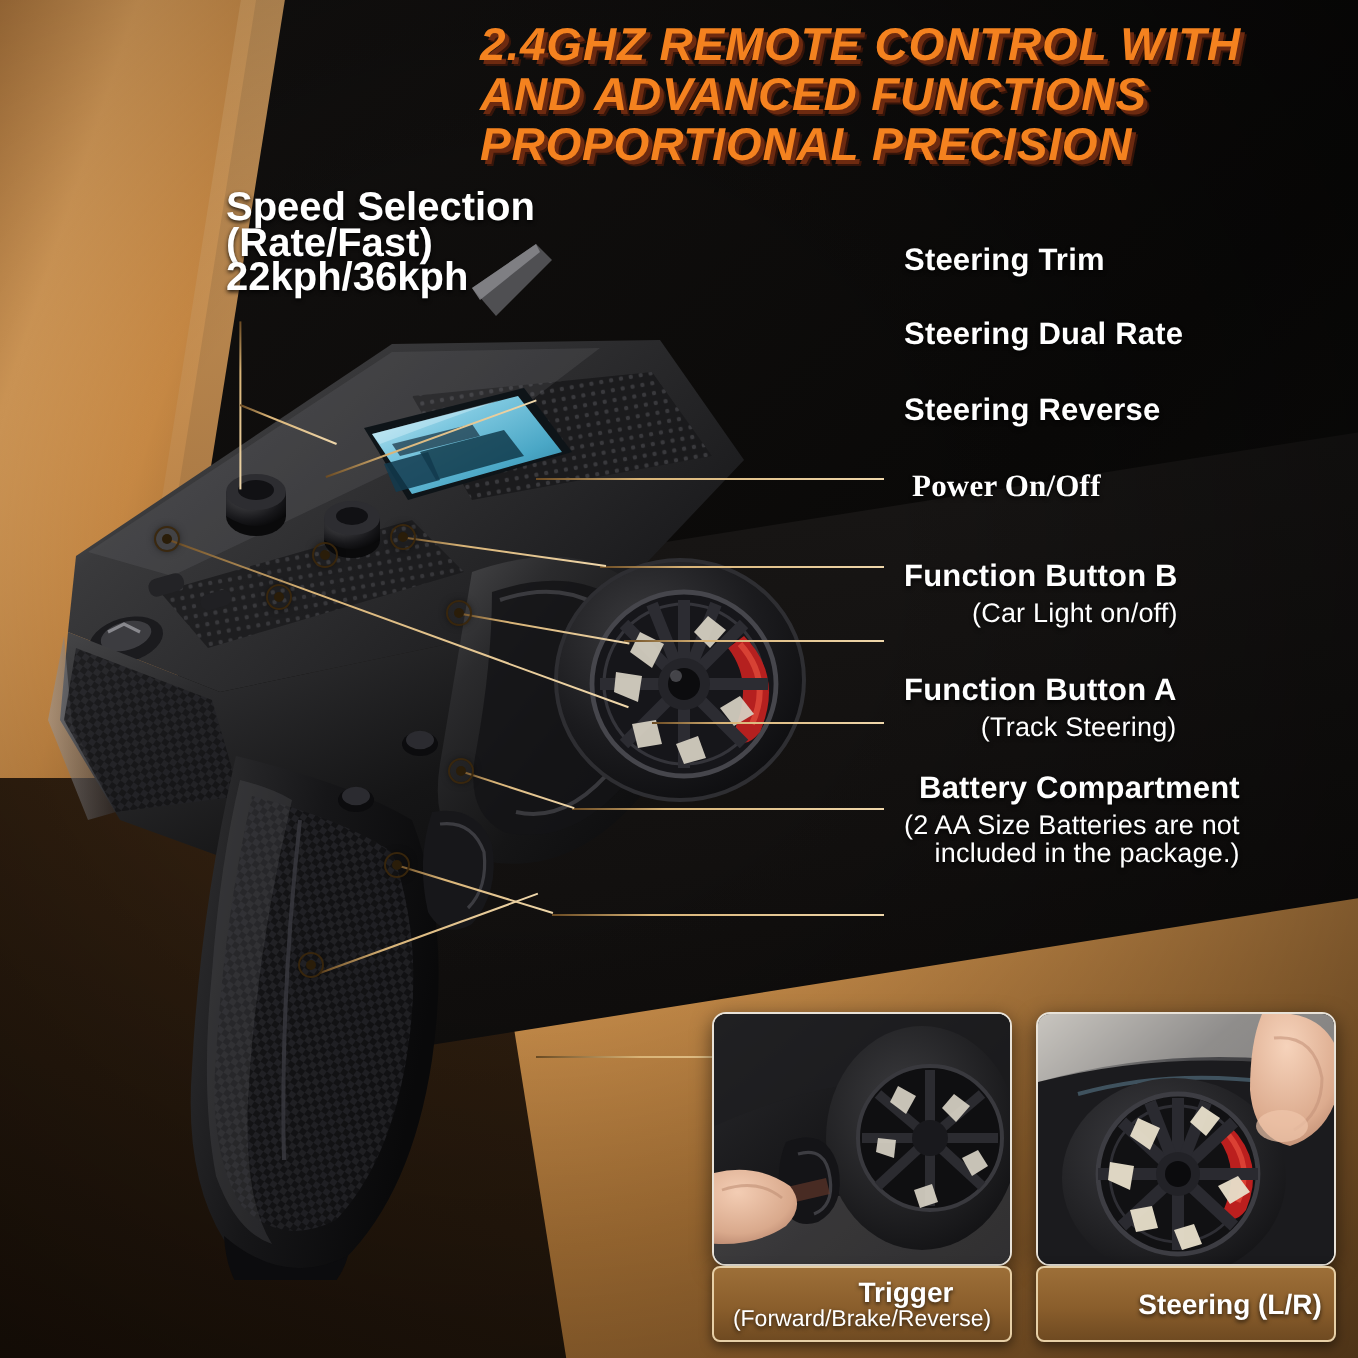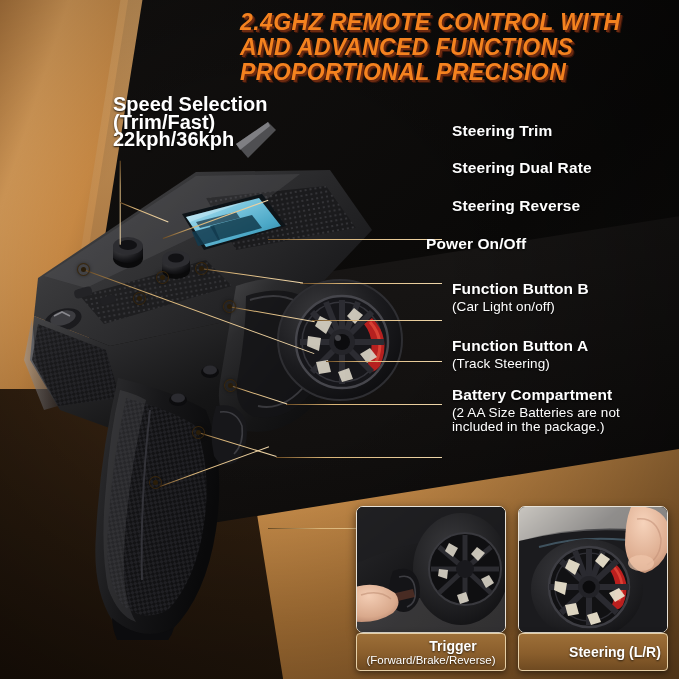--- a/index.html
+++ b/index.html
@@ -46,21 +46,21 @@
   
   .lead{position:absolute;height:1.4px;background:linear-gradient(90deg,#6a4a22,#d9b477 30%,#efd7ab);
     z-index:30;transform-origin:left center;}
   .dot{position:absolute;width:11px;height:11px;border-radius:50%;z-index:32;
     background:radial-gradient(circle at 38% 34%,#ffe7b6 0%,#d9a council 1%,#c79a4d 45%,#7d5722 100%);
     box-shadow:0 0 0 1px rgba(60,40,12,.9), 0 0 4px rgba(0,0,0,.7);}
   .dot i{position:absolute;left:3px;top:3px;width:5px;height:5px;border-radius:50%;
     background:#2a1d09;display:block;}
 
   
-  .lbl{position:absolute;z-index:35;color:#fff;}
+  .lbl{position:absolute;z-index:35;color:#fff;text-align:right;}
   .lbl .t{font-size:15.5px;font-weight:bold;letter-spacing:.1px;white-space:nowrap;
     text-shadow:0 1px 2px rgba(0,0,0,.8);}
   .lbl .s{font-size:13.5px;font-weight:normal;letter-spacing:.1px;white-space:nowrap;
     margin-top:1px;text-shadow:0 1px 2px rgba(0,0,0,.8);}
 
   
   .lbl-left{position:absolute;left:113px;top:96px;z-index:35;color:#fff;}
   .lbl-left .t{font-size:20px;font-weight:bold;line-height:17.5px;white-space:nowrap;
     text-shadow:0 1px 2px rgba(0,0,0,.85);}
 
@@ -296,34 +296,34 @@
     </div>
   <div class="dot" style="left:193px;top:427px;">
       <i></i>
     </div>
   <div class="dot" style="left:150px;top:477px;">
       <i></i>
     </div>
 
   <div class="lbl-left">
     <div class="t">Speed Selection</div>
-    <div class="t">(Trim/Fast)</div>
+    <div class="t">(Rate/Fast)</div>
     <div class="t">22kph/36kph</div>
   </div>
 
   <div class="lbl" style="left:452px;top:122px;">
     <div class="t">Steering Trim</div>
   </div>
   <div class="lbl" style="left:452px;top:159px;">
     <div class="t">Steering Dual Rate</div>
   </div>
   <div class="lbl" style="left:452px;top:197px;">
     <div class="t">Steering Reverse</div>
   </div>
-  <div class="lbl" style="left:426px;top:235px;">
+  <div class="lbl" style="left:456px;top:235px;font-family:Liberation Serif, serif;">
     <div class="t">Power On/Off</div>
   </div>
   <div class="lbl" style="left:452px;top:280px;">
     <div class="t">Function Button B</div>
     <div class="s">(Car Light on/off)</div>
   </div>
   <div class="lbl" style="left:452px;top:337px;">
     <div class="t">Function Button A</div>
     <div class="s"> (Track Steering)</div>
   </div>

